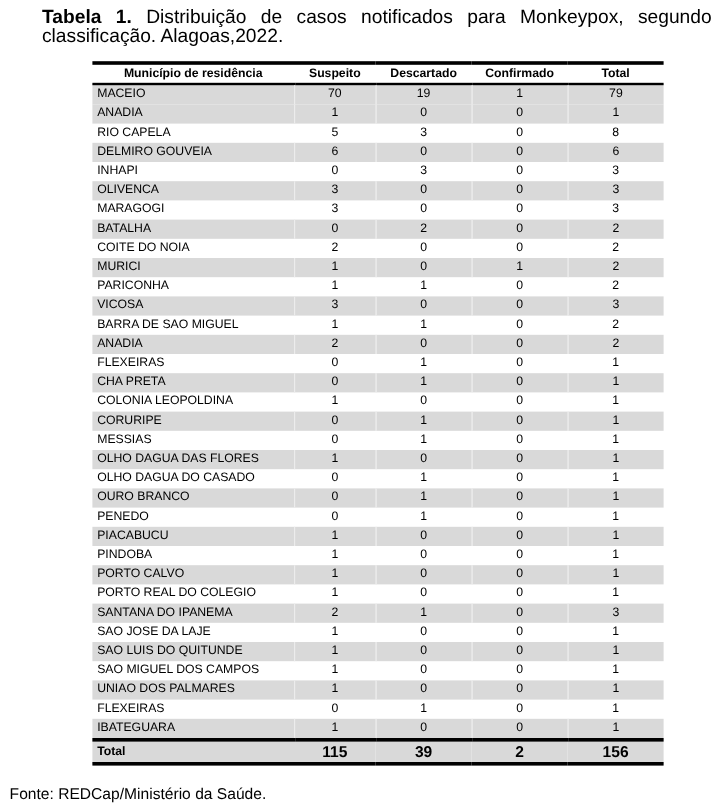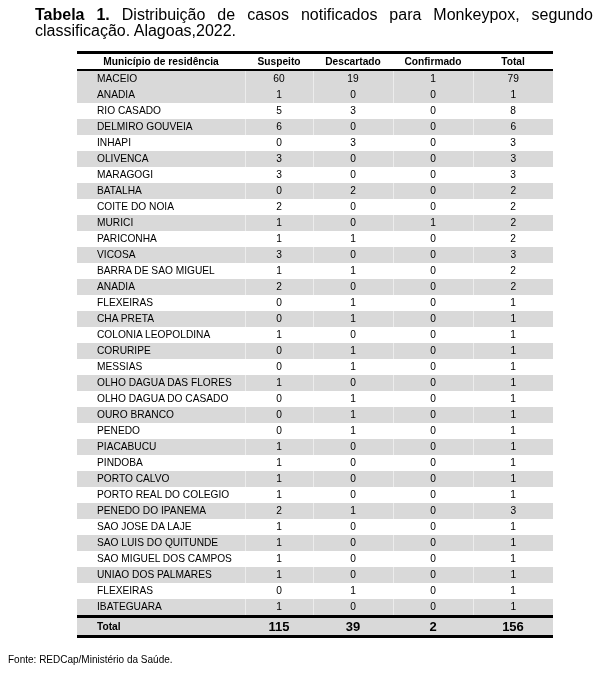--- a/index.html
+++ b/index.html
@@ -18,32 +18,32 @@
       border-collapse: collapse; font-size: 10.2px;
       border-top: 3px solid #000;
     }
     table.data th {
       font-weight: bold; height: 15px; padding: 0; text-align: center;
       border-bottom: 2px solid #000; font-size: 10.2px;
     }
     table.data td {
       height: 16px; padding: 0; text-align: center; line-height: 16px;
     }
-    table.data td.name { text-align: left; padding-left: 20px; }
+    table.data td.name { text-align: left; padding-left: 4px; }
     table.data tr.shade td { background: #d9d9d9; border-left: 1px solid #ececec; }
     table.data tr.shade td:first-child { border-left: none; }
     table.data tr.total td {
       background: #d9d9d9; border-top: 3px solid #000; border-bottom: 3px solid #000;
       height: 17px; font-size: 13px; font-weight: bold;
     }
     table.data tr.total td.name { font-weight: bold; font-size: 10.2px; }
     col.c1 { width: 168px; } col.c2 { width: 68px; } col.c3 { width: 80px; }
     col.c4 { width: 80px; } col.c5 { width: 80px; }
     .source {
-      position: absolute; left: 8px; top: 654px; font-size: 10px;
+      position: absolute; left: 8px; top: 654px; font-size: 13px;
     }
   </style>
 </head>
 <body>
 
 <div class="caption"><b>Tabela 1.</b><span> Distribuição de casos notificados para Monkeypox, segundo classificação. Alagoas,2022.</span></div>
 
 <table class="data">
   <colgroup>
       <col class="c1">
@@ -57,34 +57,34 @@
       <th>Município de residência</th>
       <th>Suspeito</th>
       <th>Descartado</th>
       <th>Confirmado</th>
       <th>Total</th>
     </tr>
   </thead>
   <tbody id="tbody">
       <tr class="shade">
         <td class="name">MACEIO</td>
-        <td>60</td>
+        <td>70</td>
         <td>19</td>
         <td>1</td>
         <td>79</td>
       </tr>
       <tr class="shade">
         <td class="name">ANADIA</td>
         <td>1</td>
         <td>0</td>
         <td>0</td>
         <td>1</td>
       </tr>
       <tr>
-        <td class="name">RIO CASADO</td>
+        <td class="name">RIO CAPELA</td>
         <td>5</td>
         <td>3</td>
         <td>0</td>
         <td>8</td>
       </tr>
       <tr class="shade">
         <td class="name">DELMIRO GOUVEIA</td>
         <td>6</td>
         <td>0</td>
         <td>0</td>
@@ -245,21 +245,21 @@
         <td>1</td>
       </tr>
       <tr>
         <td class="name">PORTO REAL DO COLEGIO</td>
         <td>1</td>
         <td>0</td>
         <td>0</td>
         <td>1</td>
       </tr>
       <tr class="shade">
-        <td class="name">PENEDO DO IPANEMA</td>
+        <td class="name">SANTANA DO IPANEMA</td>
         <td>2</td>
         <td>1</td>
         <td>0</td>
         <td>3</td>
       </tr>
       <tr>
         <td class="name">SAO JOSE DA LAJE</td>
         <td>1</td>
         <td>0</td>
         <td>0</td>

